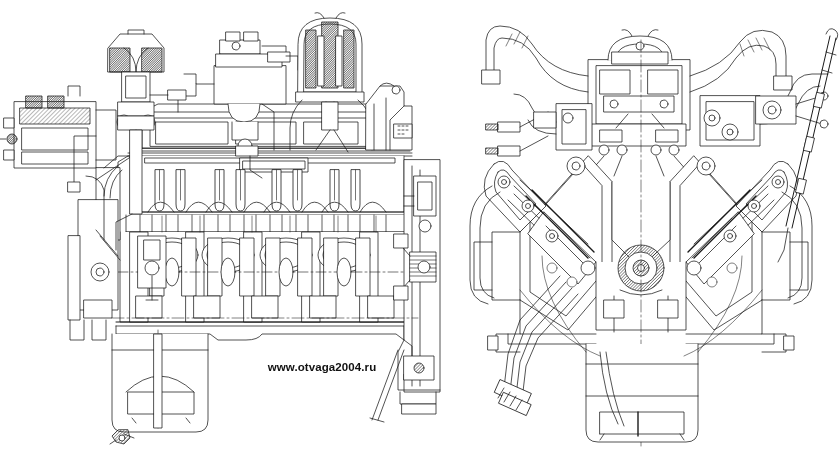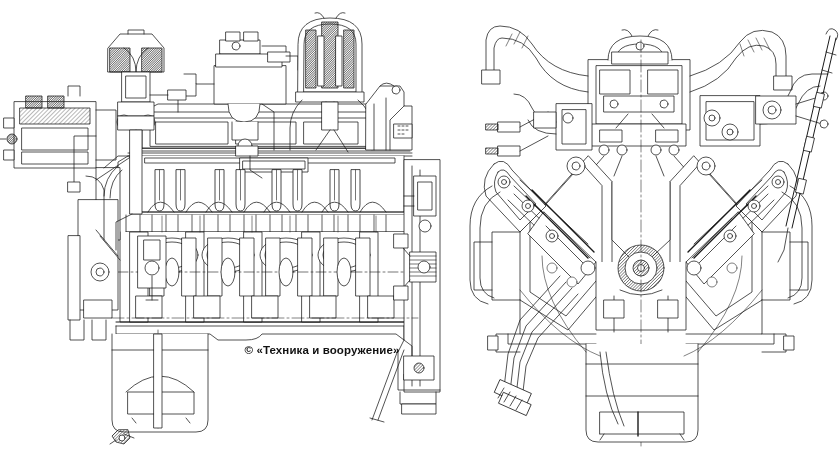--- a/index.html
+++ b/index.html
@@ -574,15 +574,15 @@
         <g>
           <path d="M520,334 L496,334 L496,352 L520,352"></path>
           <path d="M762,334 L786,334 L786,352 L762,352"></path>
           <rect x="488" y="336" width="10" height="14" fill="#fff"></rect>
           <rect x="784" y="336" width="10" height="14" fill="#fff"></rect>
         </g>
       </g>
     </g>
   </svg>
 
-  <div class="wm" id="wm-line1">© «Техника и вооружение»</div>
+  <div class="wm" id="wm-line2">www.otvaga2004.ru</div>
 
 </div>
 
 </body></html>

